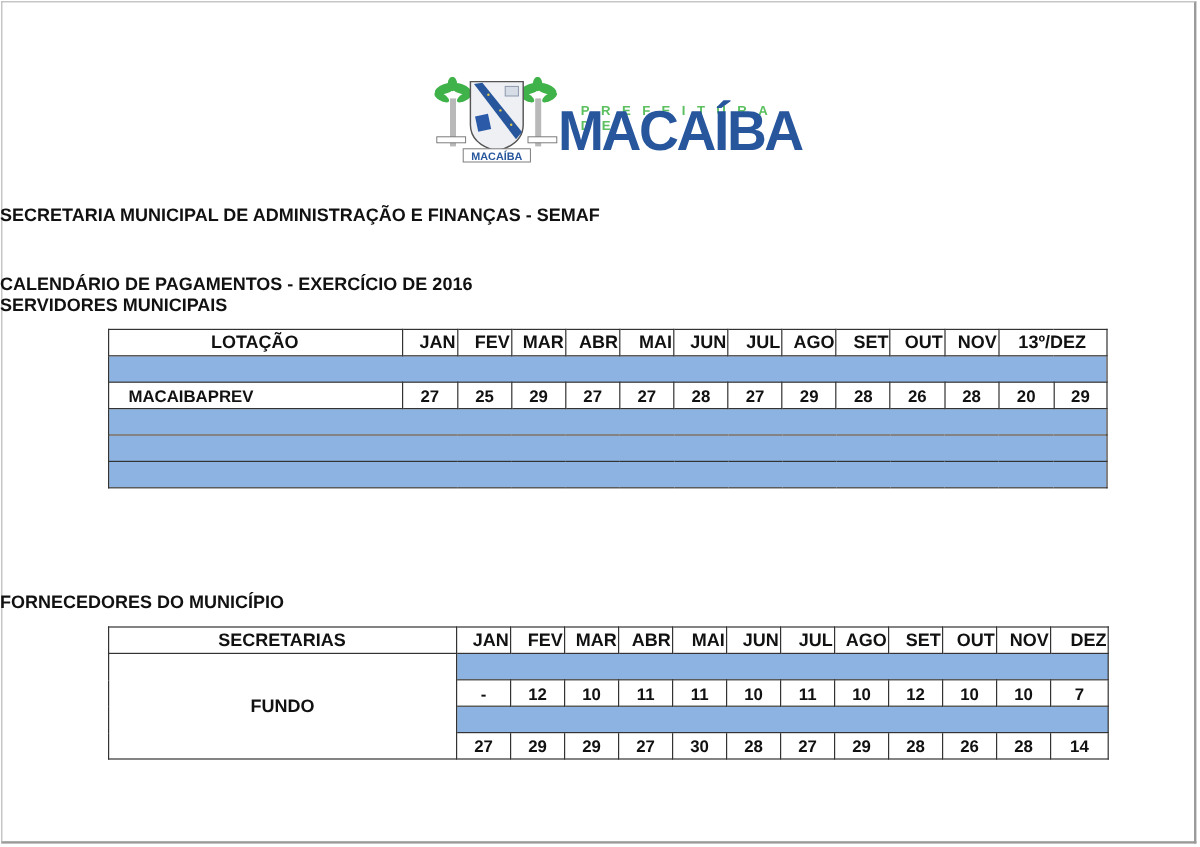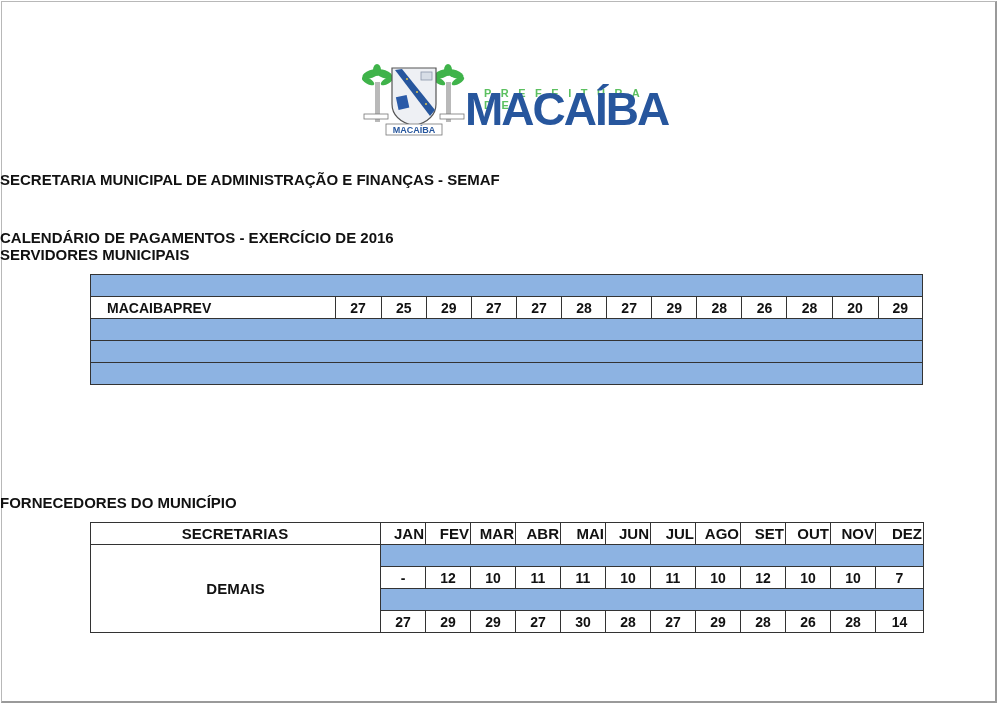--- a/index.html
+++ b/index.html
@@ -88,20 +88,35 @@
       <col style="width:45px">
       <col style="width:45px">
       <col style="width:45px">
     <col style="width:45px">
       <col style="width:45px">
       <col style="width:45px">
     <col style="width:46px">
       <col style="width:44px">
   </colgroup>
   <tbody>
+      <tr class="hdr">
+    <td class="first">LOTAÇÃO</td>
+    <td>JAN</td>
+    <td>FEV</td>
+    <td>MAR</td>
+    <td>ABR</td>
+    <td>MAI</td>
+    <td>JUN</td>
+    <td>JUL</td>
+    <td>AGO</td>
+    <td>SET</td>
+    <td>OUT</td>
+    <td>NOV</td>
+    <td colspan="2" style="text-align:center">13º/DEZ</td>
+  </tr>
   <tr class="blue">
         <td colspan="14"></td>
       </tr>
   <tr class="data">
     <td class="label">MACAIBAPREV</td>
     <td>27</td>
     <td>25</td>
     <td>29</td>
     <td>27</td>
     <td>27</td>
@@ -154,21 +169,21 @@
     <td>MAI</td>
     <td>JUN</td>
     <td>JUL</td>
     <td>AGO</td>
     <td>SET</td>
     <td>OUT</td>
     <td>NOV</td>
     <td>DEZ</td>
   </tr>
   <tr class="blue">
-    <td rowspan="4" class="todas" style="background:#fff">DEMAIS</td>
+    <td rowspan="4" class="todas" style="background:#fff">FUNDO</td>
     <td colspan="12"></td>
   </tr>
   <tr class="data">
     <td>-</td>
     <td>12</td>
     <td>10</td>
     <td>11</td>
     <td>11</td>
     <td>10</td>
     <td>11</td>

